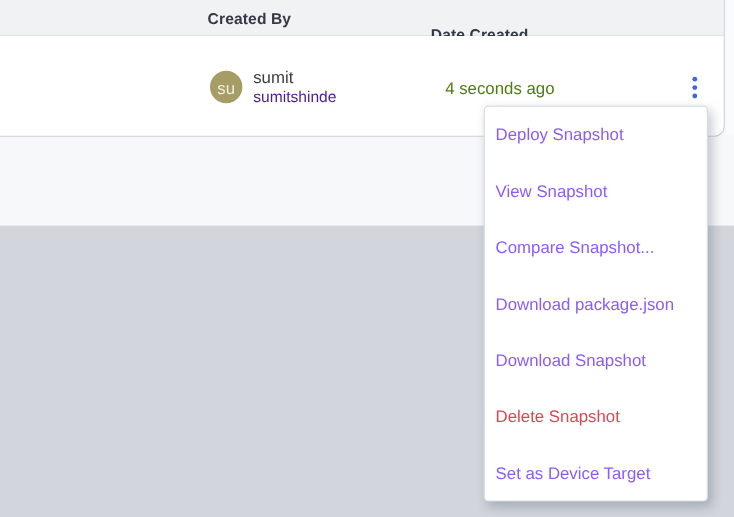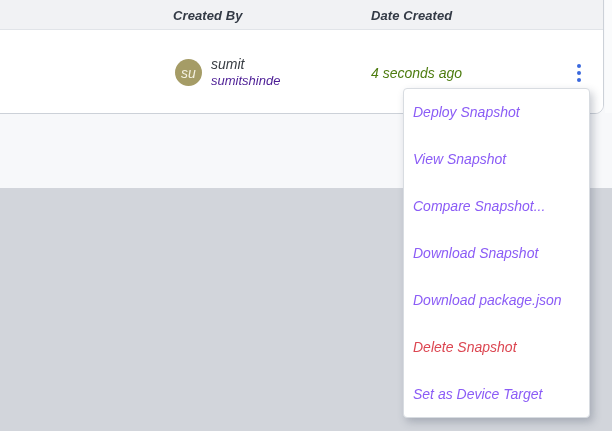--- a/index.html
+++ b/index.html
@@ -1,18 +1,18 @@
 <!DOCTYPE html>
 <html><head>
 <meta charset="utf-8">
 <style>
   * { margin: 0; padding: 0; box-sizing: border-box; }
   html, body { width: 612px; height: 431px; overflow: hidden; }
   body { font-family: "Liberation Sans", "DejaVu Sans", sans-serif; background: #f7f8fa; }
-  .stage { position: relative; width: 612px; height: 431px; overflow: hidden; font-style: italic; }
+  .stage { position: relative; width: 612px; height: 431px; overflow: hidden; }
 
   
   .bg-light { position: absolute; left: 0; top: 113px; width: 612px; height: 75px; background: #f7f8fa; }
   .bg-dark  { position: absolute; left: 0; top: 188px; width: 612px; height: 243px; background: #d2d5db; }
   .bg-right-strip { position: absolute; left: 605px; top: 0; width: 7px; height: 113px; background: #fafbfc; }
 
   
   .table-card {
     position: absolute; left: -20px; top: -1px; width: 624px; height: 115px;
     background: #ffffff; border: 1px solid #ccd1d8;
@@ -20,21 +20,21 @@
   }
   .table-header {
     position: absolute; left: 0; top: 0; width: 100%; height: 30px;
     background: #f1f2f4; border-bottom: 1px solid #e1e4e8;
   }
   .col-label {
     position: absolute; top: 8px; font-size: 13px; font-weight: 700;
     color: #333a45; letter-spacing: 0.1px;
   }
   .col-created-by { left: 192px; }
-  .col-date-created { left: 390px; }
+  .col-date-created { left: 378px; margin-top: 13px; }
 
   .table-row { position: absolute; left: 0; top: 30px; width: 100%; height: 84px; background: #ffffff; }
 
   .avatar {
     position: absolute; left: 194px; top: 29px; width: 27px; height: 27px;
     border-radius: 50%; background: #a59c66;
     display: flex; align-items: center; justify-content: center;
   }
   .avatar span { font-size: 14px; color: #f3f0e0; font-weight: 400; }
 
@@ -94,19 +94,19 @@
         <span class="dot"></span>
         <span class="dot"></span>
       </button>
     </div>
   </div>
 
   <div class="context-menu">
     <div class="menu-item">Deploy Snapshot</div>
     <div class="menu-item">View Snapshot</div>
     <div class="menu-item">Compare Snapshot...</div>
+    <div class="menu-item">Download package.json</div>
     <div class="menu-item">Download Snapshot</div>
-    <div class="menu-item">Download package.json</div>
     <div class="menu-item danger">Delete Snapshot</div>
     <div class="menu-item">Set as Device Target</div>
   </div>
 
 </div>
 
 </body></html>

